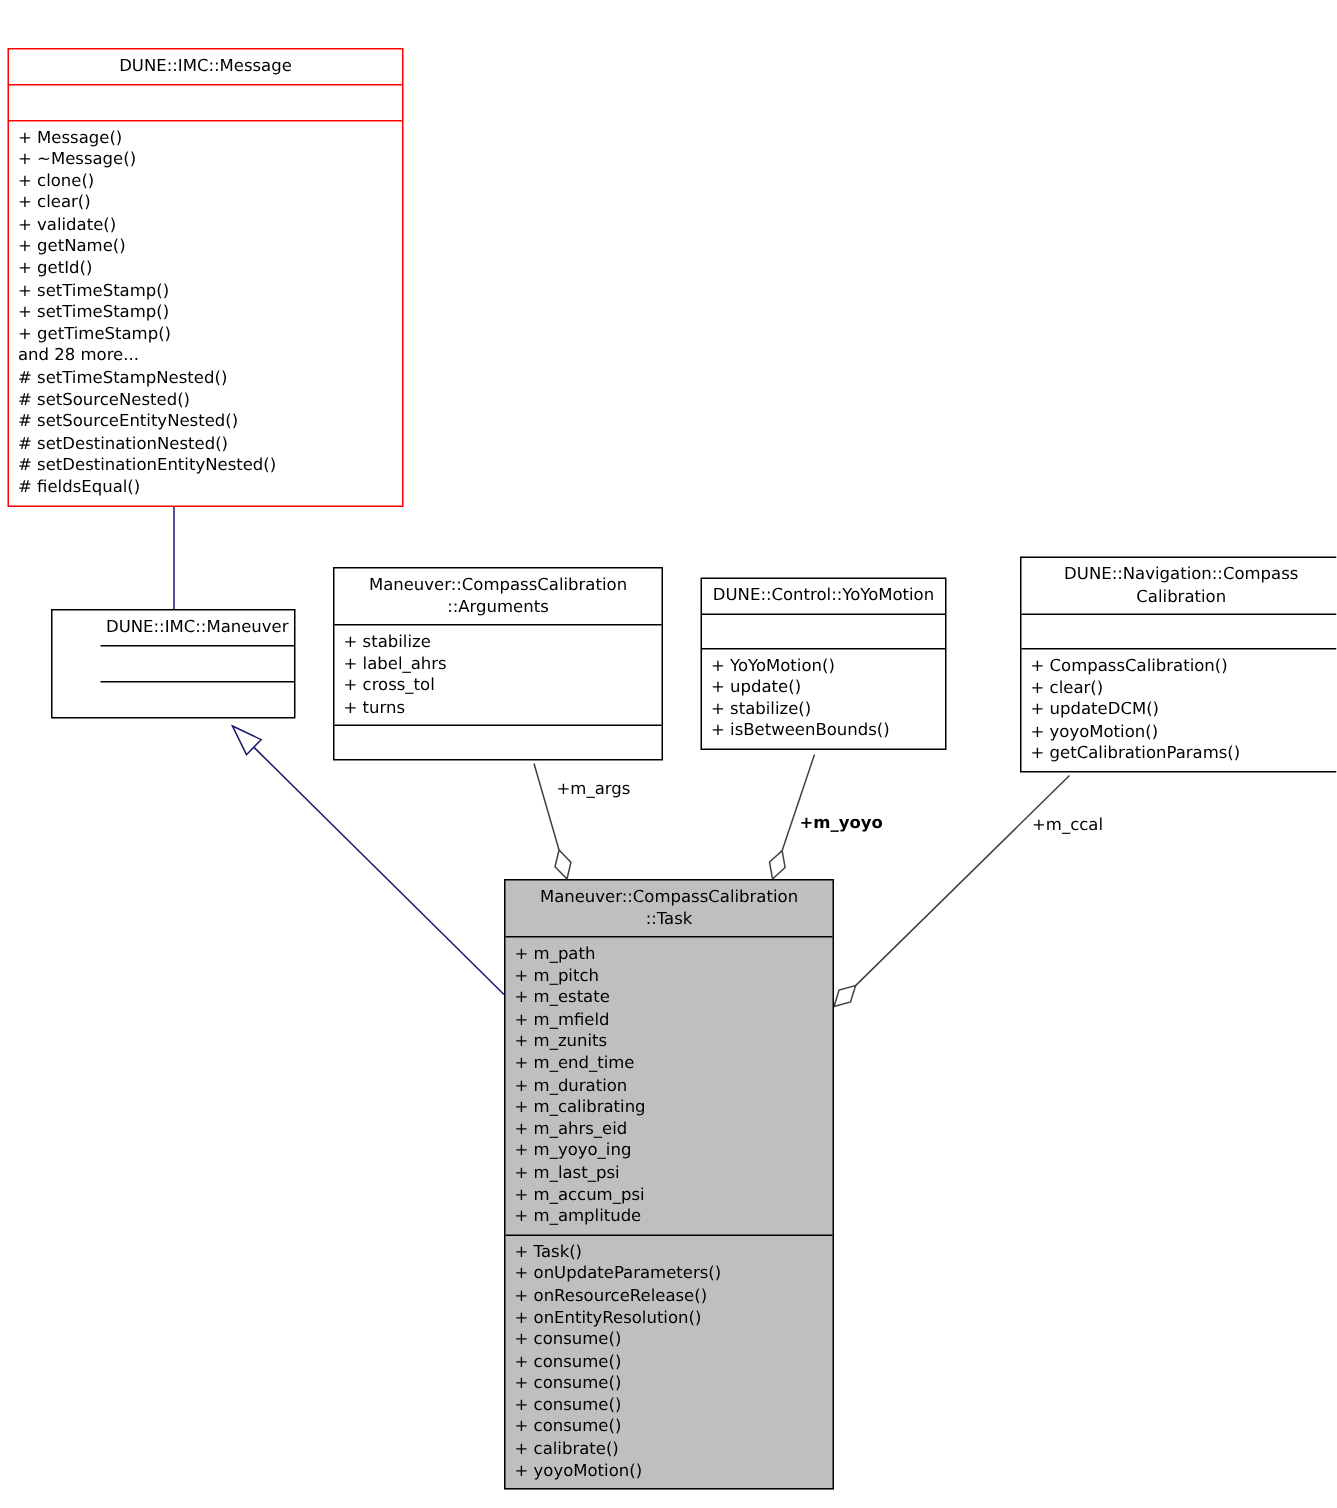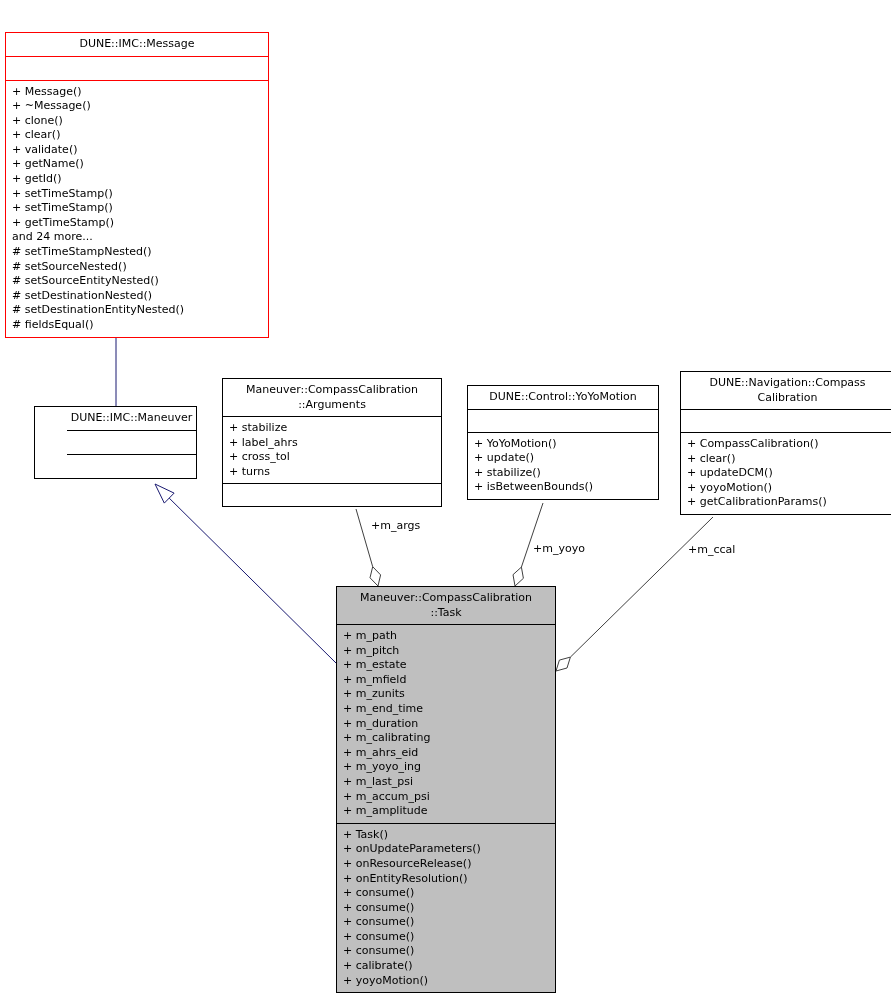--- a/index.html
+++ b/index.html
@@ -94,21 +94,21 @@
     <div class="sec">+ Message()
 + ~Message()
 + clone()
 + clear()
 + validate()
 + getName()
 + getId()
 + setTimeStamp()
 + setTimeStamp()
 + getTimeStamp()
-and 24 more...
+and 28 more...
 # setTimeStampNested()
 # setSourceNested()
 # setSourceEntityNested()
 # setDestinationNested()
 # setDestinationEntityNested()
 # fieldsEqual()</div>
   </div>
 
   <div class="uml-box" style="left:34px; top:406px; width:163px;padding-left:32px;">
     <div class="title">DUNE::IMC::Maneuver</div>
@@ -119,21 +119,21 @@
   <div class="uml-box" style="left:222px; top:378px; width:220px;">
     <div class="title">Maneuver::CompassCalibration
 ::Arguments</div>
     <div class="sec">+ stabilize
 + label_ahrs
 + cross_tol
 + turns</div>
     <div class="sec empty-sm"></div>
   </div>
 
-  <div class="uml-box" style="left:467px; top:385px; width:192px;">
+  <div class="uml-box" style="left:467px; top:385px; width:164px;">
     <div class="title">DUNE::Control::YoYoMotion</div>
     <div class="sec empty-sm"></div>
     <div class="sec">+ YoYoMotion()
 + update()
 + stabilize()
 + isBetweenBounds()</div>
   </div>
 
   <div class="uml-box" style="left:680px; top:371px; width:215px;">
     <div class="title">DUNE::Navigation::Compass
@@ -169,16 +169,16 @@
 + consume()
 + consume()
 + consume()
 + consume()
 + consume()
 + calibrate()
 + yoyoMotion()</div>
   </div>
 
   <span class="edge-label" style="left:371px; top:519px;">+m_args</span>
-  <span class="edge-label" style="left:533px; top:542px;">+m_yoyo</span>
+  <span class="edge-label" style="left:533px; top:542px;font-weight:bold;">+m_yoyo</span>
   <span class="edge-label" style="left:688px; top:543px;">+m_ccal</span>
 
 </div>
 
 </body></html>

